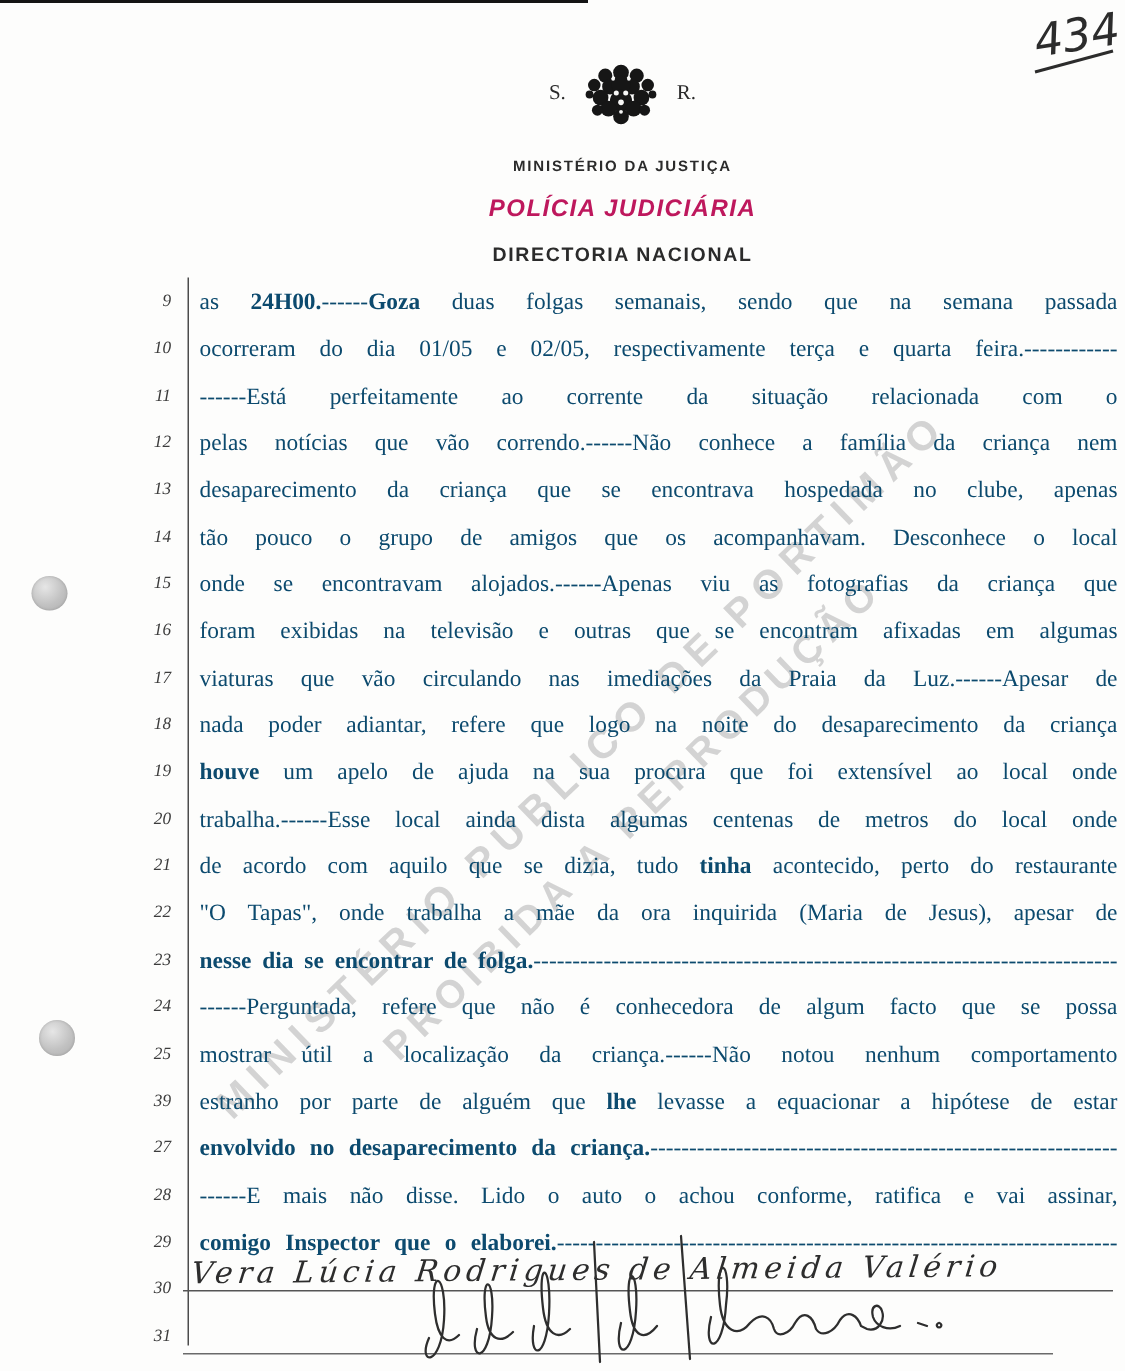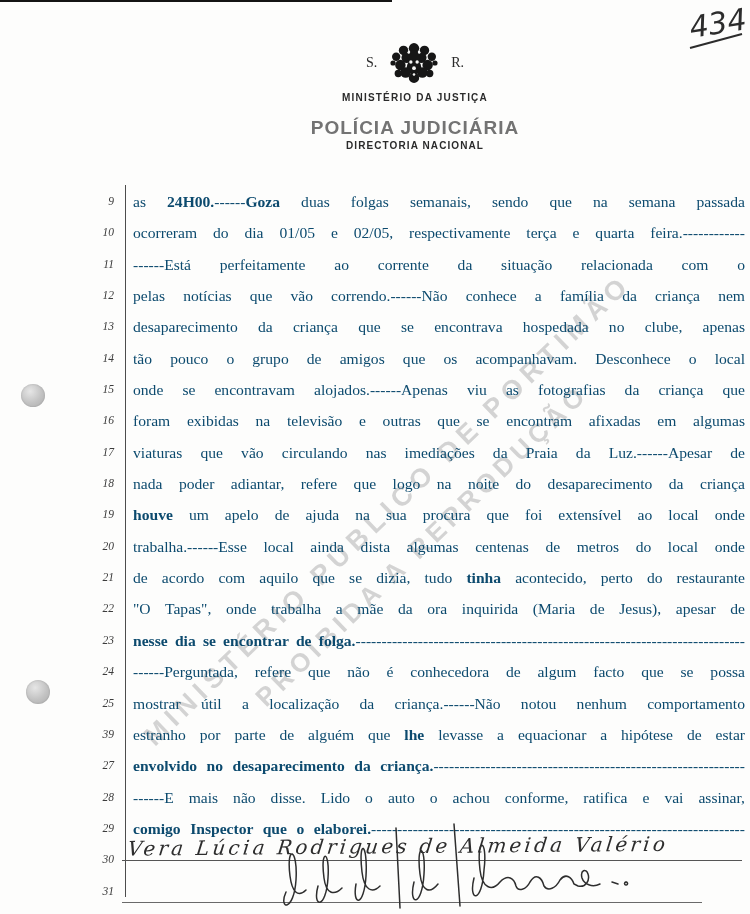--- a/index.html
+++ b/index.html
@@ -15,23 +15,23 @@
   .scan-edge{position:absolute;left:0;top:0;width:392px;height:2px;background:#141414;}
 
   
   .pageno{position:absolute;left:686px;top:2px;width:62px;height:52px;}
   .pageno text{fill:#2c2c2c;font-family:"DejaVu Sans",sans-serif;font-style:italic;}
 
   
   .header{position:absolute;left:85px;top:40px;width:660px;text-align:center;}
   .crest-row{display:flex;align-items:center;justify-content:center;gap:10px;height:46px;}
   .crest-letter{font-family:"Liberation Serif",serif;font-size:14px;color:#2a2a2a;}
-  .ministry{margin-top:6px;font-family:"Liberation Sans",sans-serif;font-weight:bold;font-size:10px;letter-spacing:1.2px;color:#2b2b2b;}
-  .pj-title{margin-top:14px;font-family:"Liberation Sans",sans-serif;font-weight:bold;font-size:19px;letter-spacing:1px;color:#737373;}
-  .directoria{margin-top:1px;font-family:"Liberation Sans",sans-serif;font-weight:bold;font-size:10px;letter-spacing:1.1px;color:#2b2b2b;}
+  .ministry{margin-top:20px;font-family:"Liberation Sans",sans-serif;font-weight:bold;font-size:10px;letter-spacing:1.2px;color:#2b2b2b;}
+  .pj-title{margin-top:14px;font-family:"Liberation Sans",sans-serif;font-weight:bold;font-size:16px;letter-spacing:1px;color:#be185d;font-style:italic;}
+  .directoria{margin-top:13px;font-family:"Liberation Sans",sans-serif;font-weight:bold;font-size:13px;letter-spacing:1.1px;color:#2b2b2b;}
 
   
   .hole{position:absolute;border-radius:50%;
     background:radial-gradient(circle at 38% 32%, #e6e6e6 0%, #c2c2c2 55%, #adadad 100%);
     box-shadow:0 0 2px rgba(0,0,0,.18) inset;}
   .hole1{left:21px;top:384px;width:24px;height:23px;}
   .hole2{left:26px;top:680px;width:24px;height:24px;}
 
   
   .watermark{

